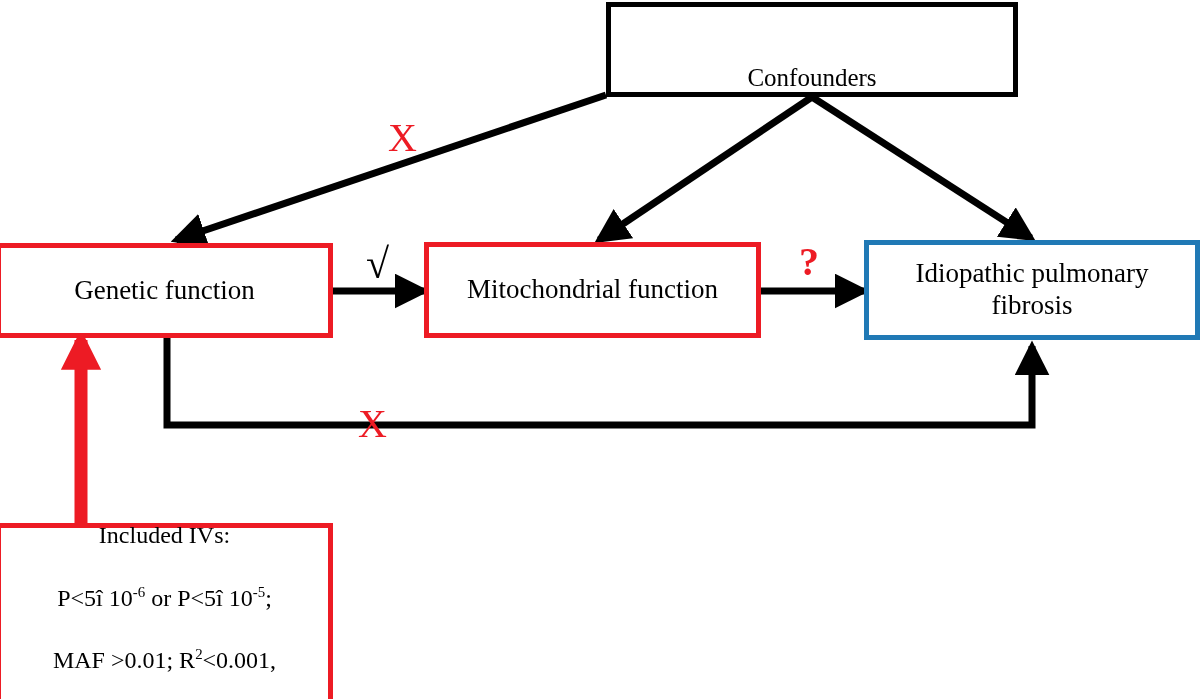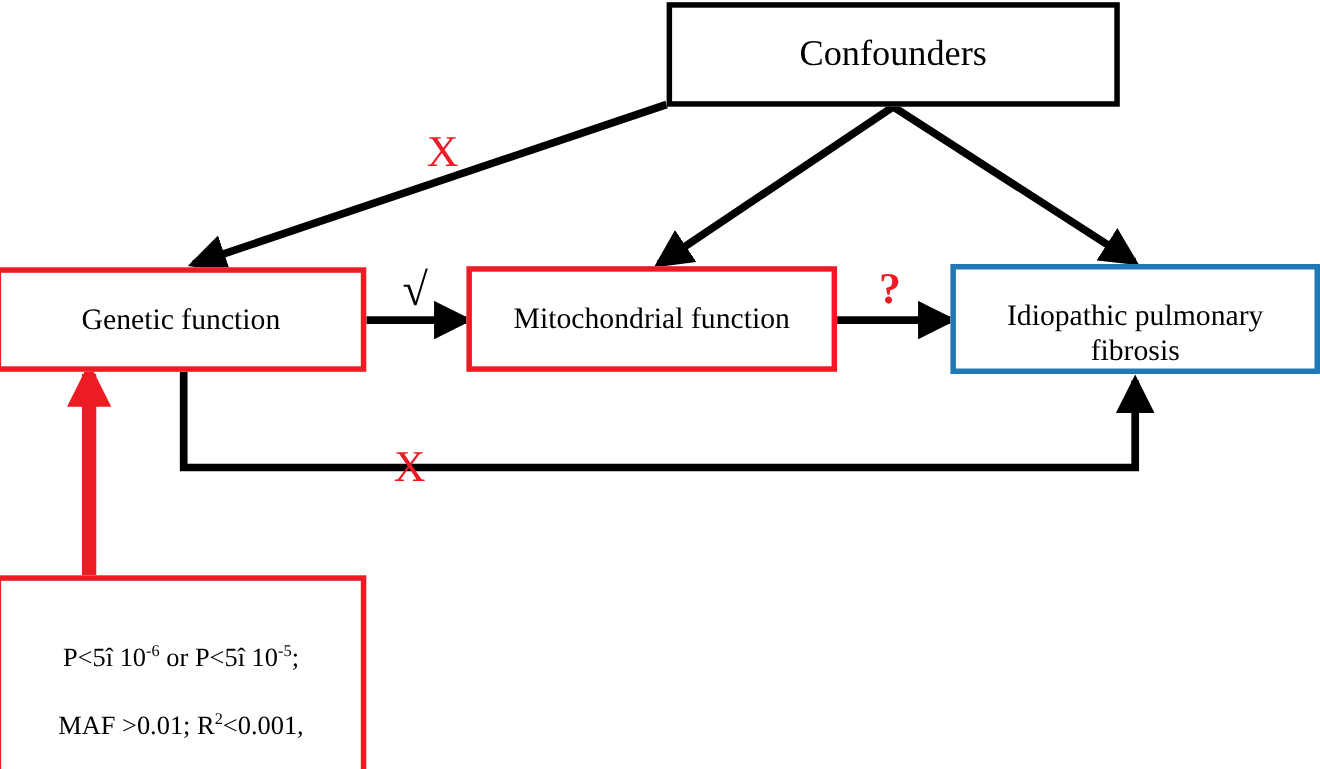--- a/index.html
+++ b/index.html
@@ -36,37 +36,37 @@
   }
   .node-label {
     display: block;
     white-space: pre-line;
   }
 
   
   #node-confounders {
     left: 606px;  top: 2px;   width: 412px; height: 95px;
     border: 5px solid #000000;
-    font-size: 33px;
+    font-size: 25px;
+    align-items: flex-end;
   }
   #node-genetic-variants {
     left: -4px;   top: 243px; width: 337px; height: 95px;
     border: 5px solid #ED1B24;
     font-size: 27px;
   }
   #node-mitochondrial-function {
     left: 424px;  top: 242px; width: 337px; height: 96px;
     border: 5px solid #ED1B24;
     font-size: 27px;
   }
   #node-ipf {
     left: 864px;  top: 240px; width: 336px; height: 100px;
     border: 5px solid #2079B5;
     font-size: 27px;
-    align-items: flex-end;
   }
   #node-included-ivs {
     left: -4px;   top: 523px; width: 337px; height: 182px;
     border: 5px solid #ED1B24;
     font-size: 24px;
     align-items: center;
     justify-content: center;
   }
   #node-included-ivs .node-label {
     text-align: center;
@@ -147,21 +147,21 @@
     <span class="node-label">Mitochondrial function</span>
   </div>
 
   <div class="node" id="node-ipf">
     <span class="node-label">Idiopathic pulmonary
 fibrosis</span>
   </div>
 
   <div class="node" id="node-included-ivs">
     <span class="node-label">
-      <br>
+      <span>Included IVs:</span><br>
       <span>P&lt;5î 10</span><sup>-6</sup><span> or P&lt;5î 10</span><sup>-5</sup><span>;</span><br>
       <span>MAF &gt;0.01; R</span><sup>2</sup><span>&lt;0.001,</span><br>
       
     </span>
   </div>
 
   <span class="mark" id="mark-x-confounder-to-genetic">X</span>
 
   <span class="mark" id="mark-check-genetic-to-mito">√</span>
 

